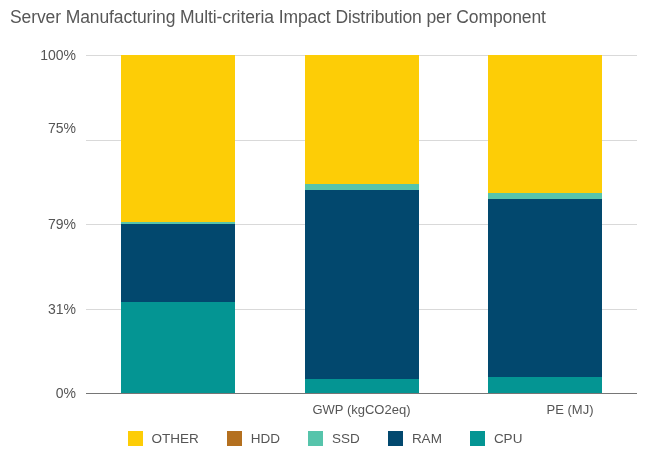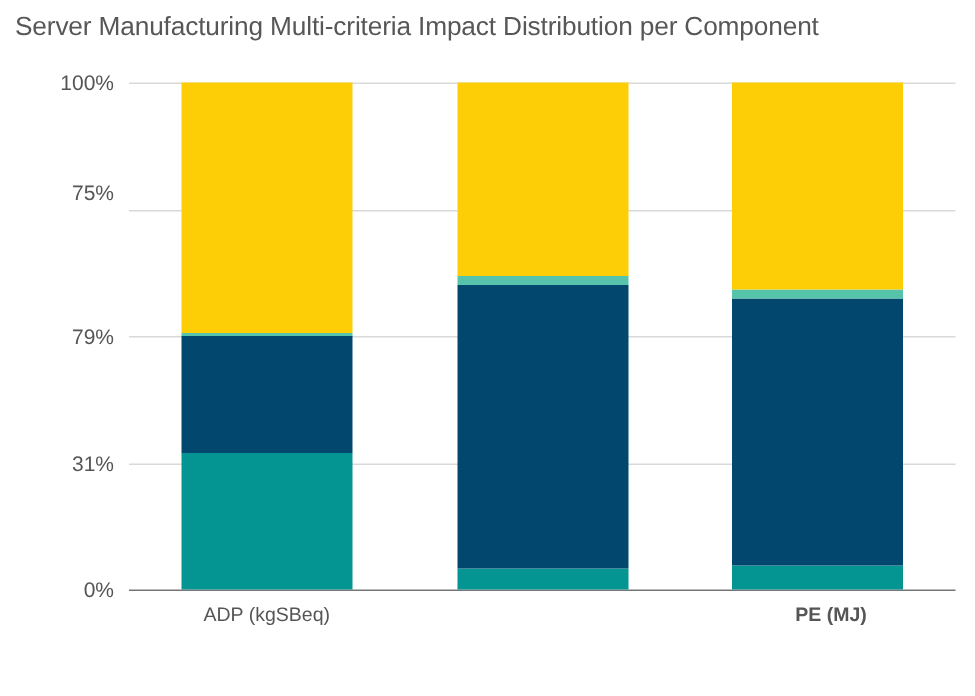--- a/index.html
+++ b/index.html
@@ -164,16 +164,38 @@
         <div class="bar-seg" style="height: 129.116px; bottom: 208.884px; background: rgb(253, 205, 6);"></div>
       </div>
       <div class="bar-group" style="left: 402.167px; width: 114px;">
         <div class="bar-seg" style="height: 15.886px; bottom: 0px; background: rgb(4, 149, 147);"></div>
         <div class="bar-seg" style="height: 178.464px; bottom: 15.886px; background: rgb(2, 72, 110);"></div>
         <div class="bar-seg" style="height: 6.084px; bottom: 194.35px; background: rgb(86, 196, 171);"></div>
         <div class="bar-seg" style="height: 137.566px; bottom: 200.434px; background: rgb(253, 205, 6);"></div>
       </div>
     </div>
 
-
-<div class="xtick-label" style="left: 177.833px;">ADP (kgSBeq)</div>
-    <div class="xtick-label" style="left: 554px; font-weight: bold;">PE (MJ)</div>
+  <div class="legend">
+      <div class="legend-item">
+        <span class="legend-swatch" style="background: rgb(253, 205, 6);"></span>
+        <span class="legend-label">OTHER</span>
+      </div>
+      <div class="legend-item">
+        <span class="legend-swatch" style="background: rgb(180, 112, 31);"></span>
+        <span class="legend-label">HDD</span>
+      </div>
+      <div class="legend-item">
+        <span class="legend-swatch" style="background: rgb(86, 196, 171);"></span>
+        <span class="legend-label">SSD</span>
+      </div>
+      <div class="legend-item">
+        <span class="legend-swatch" style="background: rgb(2, 72, 110);"></span>
+        <span class="legend-label">RAM</span>
+      </div>
+      <div class="legend-item">
+        <span class="legend-swatch" style="background: rgb(4, 149, 147);"></span>
+        <span class="legend-label">CPU</span>
+      </div>
+    </div>
+
+    <div class="xtick-label" style="left: 361.5px;">GWP (kgCO2eq)</div>
+    <div class="xtick-label" style="left: 570px;">PE (MJ)</div>
   </div>
 
 </body></html>

